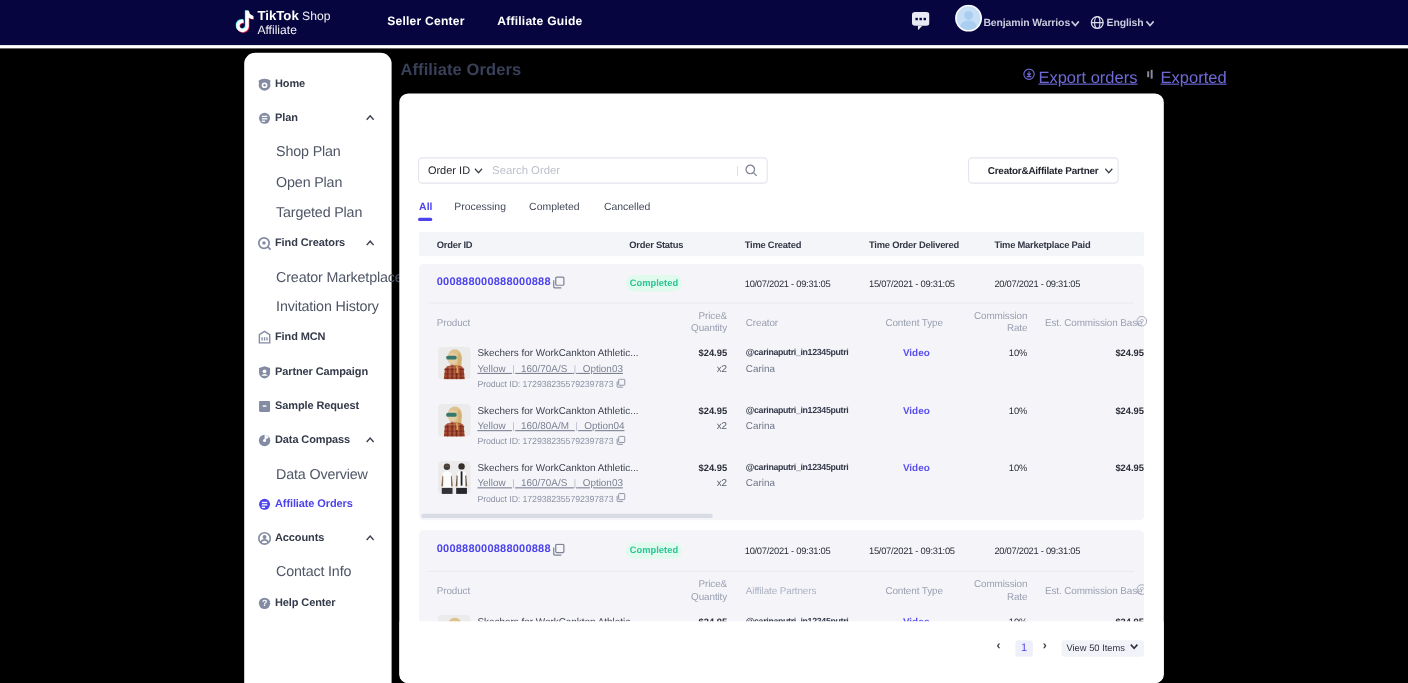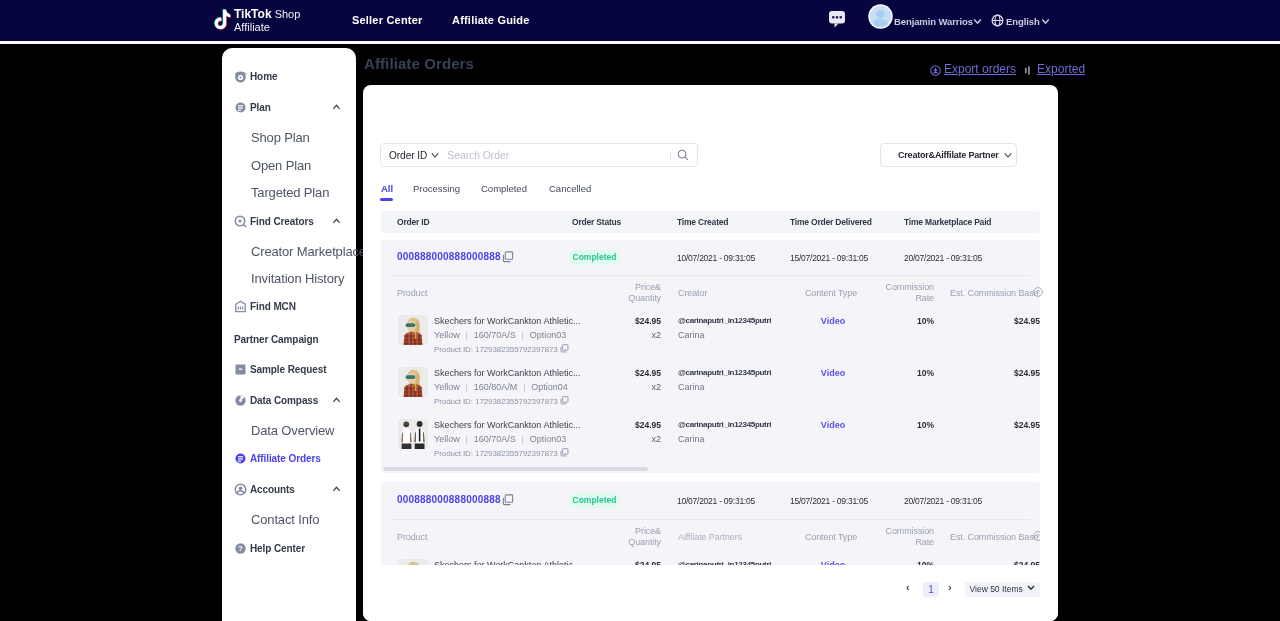--- a/index.html
+++ b/index.html
@@ -11,21 +11,21 @@
 #logo-text { position:absolute; left:234px; top:8px; color:#fff; line-height:12.5px; font-size:11px; }
 #logo-text b { font-weight:bold; font-size:12px; }
 #logo-text .lt { font-weight:400; color:#f0f0f5; }
 .hright { position:absolute; color:#cbcdde; font-size:9.5px; letter-spacing:-0.1px; font-weight:bold; }
 #sidebar { position:absolute; left:222px; top:48px; width:134px; height:596px; background:#fff; border-radius:10px; }
 .mi { position:absolute; left:12px; height:14px; display:flex; align-items:center; gap:3px; font-size:10px; font-weight:bold; color:#333a49; white-space:nowrap; letter-spacing:-0.1px; }
 .sub { position:absolute; left:29px; font-size:13px; color:#4e5565; white-space:nowrap; letter-spacing:-0.15px; }
 .chev { position:absolute; left:110px; width:9px; height:9px; }
 #main { position:absolute; left:363px; top:85px; width:695px; height:536px; background:#fff; border-radius:8px; overflow:hidden; }
 #title { position:absolute; left:364px; top:55px; font-size:15px; font-weight:bold; color:#394059; letter-spacing:.1px; }
-#explinks { position:absolute; top:62px; left:930px; font-size:12px; color:#6f6ad8; display:flex; align-items:flex-end; }
+#explinks { position:absolute; top:62px; left:930px; font-size:15px; color:#6f6ad8; display:flex; align-items:flex-start; }
 #explinks span { text-decoration:underline; }
 #banner { position:absolute; left:19px; top:17px; width:658px; height:25px; background:#f4f4fe; border:1px solid #e4e4fa; border-radius:4px; display:flex; align-items:center; }
 #banner .txt { font-size:10.3px; color:#4b4e58; margin-left:6px; letter-spacing:0px; }
 #banner .x { position:absolute; right:9px; top:5px; color:#7a7e8c; font-size:10px; }
 .inpt { position:absolute; top:58px; height:24px; border:1px solid #e4e5ec; border-radius:4px; background:#fff; display:flex; align-items:center; font-size:10.3px; white-space:nowrap; }
 .ph { color:#bcc0cc; }
 .tab { position:absolute; top:98px; font-size:9.5px; color:#434959; }
 #thead { position:absolute; left:18px; top:126px; width:659px; height:22px; background:#f4f5f9; border-radius:2px; }
 .thc { position:absolute; top:6px; font-size:8.5px; font-weight:bold; color:#333845; white-space:nowrap; letter-spacing:-0.2px; }
 .card { position:absolute; left:18px; width:659px; background:#f5f5f9; border-radius:4px; }
@@ -33,28 +33,28 @@
 #card2 { top:397px; height:83px; overflow:hidden; border-radius:4px 4px 0 0; }
 .oid { position:absolute; left:16px; font-size:10px; font-weight:bold; color:#4c43ec; letter-spacing:.2px; }
 .cpy { position:absolute; }
 .pill { position:absolute; left:188px; width:51px; height:15px; background:#e1faee; border-radius:8px; color:#27c694; font-size:8.5px; font-weight:bold; text-align:center; line-height:15px; letter-spacing:0px; }
 .tm { position:absolute; font-size:8.5px; color:#2b2e3a; white-space:nowrap; letter-spacing:-0.25px; }
 .divl { position:absolute; left:9px; width:641px; height:1px; background:#e9e9f0; }
 .shc { position:absolute; font-size:9px; color:#9aa0b2; white-space:nowrap; line-height:11px; letter-spacing:-0.1px;text-align:center; }
 .prow { position:absolute; left:0; width:659px; height:52px; }
 .thumb { position:absolute; left:17px; top:0; width:30px; height:30px; border-radius:4px; overflow:hidden; }
 .pt1 { position:absolute; left:53px; top:1px; font-size:9px; color:#3d424f; white-space:nowrap; }
-.pt2 { position:absolute; left:53px; top:15px; font-size:9px; color:#7c8294; white-space:nowrap; }
+.pt2 { position:absolute; left:53px; top:15px; font-size:9px; color:#7c8294; white-space:nowrap;text-decoration:underline; }
 .pt3 { position:absolute; left:53px; top:29px; font-size:8px; color:#8d93a5; white-space:nowrap; letter-spacing:-0.1px; }
 .pr1 { position:absolute; left:212px; top:1px; width:68px; text-align:right; font-size:8.5px; font-weight:bold; color:#2a2d38; }
 .pr2 { position:absolute; left:212px; top:15px; width:68px; text-align:right; font-size:9px; color:#5a6070; }
 .cr1 { position:absolute; left:297px; top:1px; font-size:8px; font-weight:bold; color:#34394a; white-space:nowrap; letter-spacing:-0.3px; }
 .cr2 { position:absolute; left:297px; top:15px; font-size:9px; color:#707689; }
 .vid { position:absolute; left:417px; top:1px; width:70px; text-align:center; font-size:9px; font-weight:bold; color:#5a50f0; }
-.rate { position:absolute; left:513px; top:1px; width:40px; text-align:right; font-size:8.5px; font-weight:bold; color:#2a2d38; }
+.rate { position:absolute; left:513px; top:1px; width:40px; text-align:right; font-size:8.5px; font-weight:normal; color:#2a2d38; }
 .est { position:absolute; left:589px; top:1px; width:70px; text-align:right; font-size:8.5px; font-weight:bold; color:#2a2d38; }
 .hsb { position:absolute; left:2px; bottom:2px; width:265px; height:4px; background:#d8dae4; border-radius:2px; }
 #pager { position:absolute; left:0; top:480px; width:695px; height:56px; background:#fff; }
 </style>
 </head>
 <body>
 <div id="header">
   <svg class="abs" style="left:214px;top:9px" width="17" height="21" viewBox="0 0 16.7 21.3">
     <path d="M15.6 5.4 C14.3 4.9 13.2 4 12.6 2.8 C12.3 2.2 12.1 1.4 12.1 0.8 L9 0.8 L9 14.7 C9 16.2 7.8 17.4 6.3 17.4 C4.8 17.4 3.6 16.2 3.6 14.7 C3.6 13.2 4.8 12 6.3 12 C6.6 12 6.9 12.05 7.2 12.15 L7.2 9 C6.9 8.96 6.6 8.93 6.3 8.93 C3.1 8.93 0.5 11.5 0.5 14.7 C0.5 17.9 3.1 20.5 6.3 20.5 C9.5 20.5 12.1 17.9 12.1 14.7 L12.1 6.9 C13.2 7.8 14.6 8.35 16.2 8.35 L16.2 5.55 C16 5.53 15.8 5.48 15.6 5.4 Z" fill="#25f4ee" transform="translate(-0.55,-0.55)"></path>
     <path d="M15.6 5.4 C14.3 4.9 13.2 4 12.6 2.8 C12.3 2.2 12.1 1.4 12.1 0.8 L9 0.8 L9 14.7 C9 16.2 7.8 17.4 6.3 17.4 C4.8 17.4 3.6 16.2 3.6 14.7 C3.6 13.2 4.8 12 6.3 12 C6.6 12 6.9 12.05 7.2 12.15 L7.2 9 C6.9 8.96 6.6 8.93 6.3 8.93 C3.1 8.93 0.5 11.5 0.5 14.7 C0.5 17.9 3.1 20.5 6.3 20.5 C9.5 20.5 12.1 17.9 12.1 14.7 L12.1 6.9 C13.2 7.8 14.6 8.35 16.2 8.35 L16.2 5.55 C16 5.53 15.8 5.48 15.6 5.4 Z" fill="#fe2c55" transform="translate(0.55,0.55)"></path>
@@ -150,21 +150,21 @@
     </svg>
 <div class="sub" style="top:196px">Creator Marketplace</div>
 <div class="sub" style="top:223px">Invitation History</div>
 <div class="mi" style="top:251px;">
       <svg width="13" height="13" viewBox="0 0 13 13">
         <path d="M1.8 4.2 L6.5 1.3 L11.2 4.2 L11.2 11.7 L1.8 11.7 Z" stroke="#848ca3" stroke-width="1.3" fill="none"></path>
         <path d="M4.3 6.5 L4.3 9.5 M6.5 6.5 L6.5 9.5 M8.7 6.5 L8.7 9.5" stroke="#848ca3" stroke-width="1.2"></path>
       </svg>
       <span>Find MCN</span>
     </div>
-<div class="mi" style="top:283px;flex-direction:column;">
+<div class="mi" style="top:283px;">
       <svg width="13" height="13" viewBox="0 0 13 13">
         <path d="M6.5 1 L11.5 2.5 L11.5 7 Q11.5 10.5 6.5 12.2 Q1.5 10.5 1.5 7 L1.5 2.5 Z" fill="#848ca3"></path>
         <circle cx="6.5" cy="5.5" r="1.7" fill="#fff"></circle>
         <path d="M4 9 Q6.5 7 9 9 L9 9.7 L4 9.7 Z" fill="#fff"></path>
       </svg>
       <span>Partner Campaign</span>
     </div>
 <div class="mi" style="top:314px;">
       <svg width="13" height="13" viewBox="0 0 13 13">
         <rect x="1.5" y="3" width="10" height="8.5" rx="1" fill="#848ca3"></rect>

